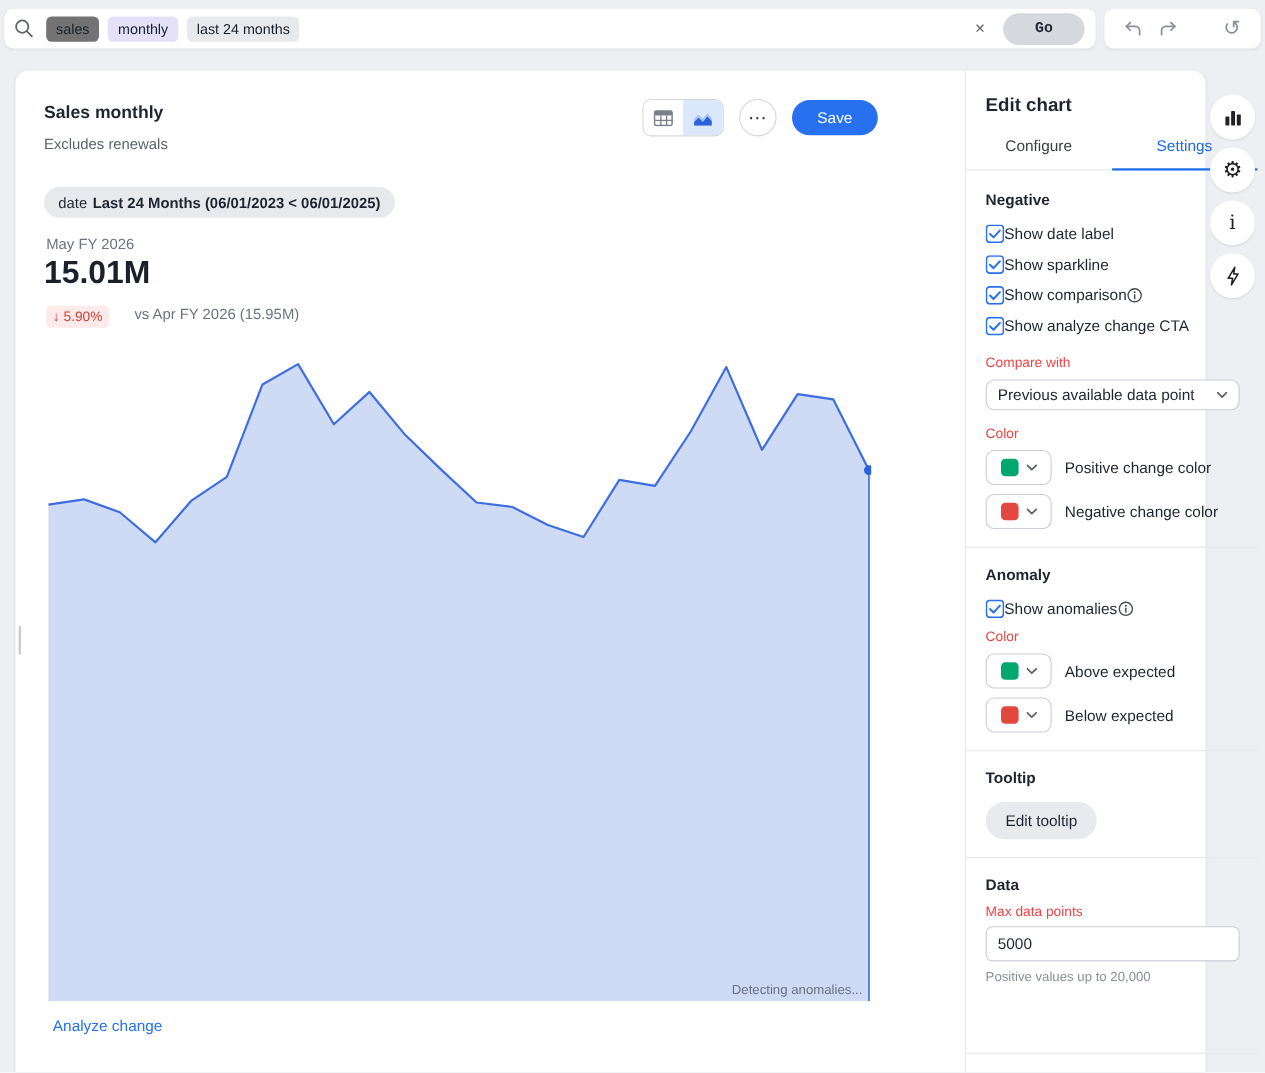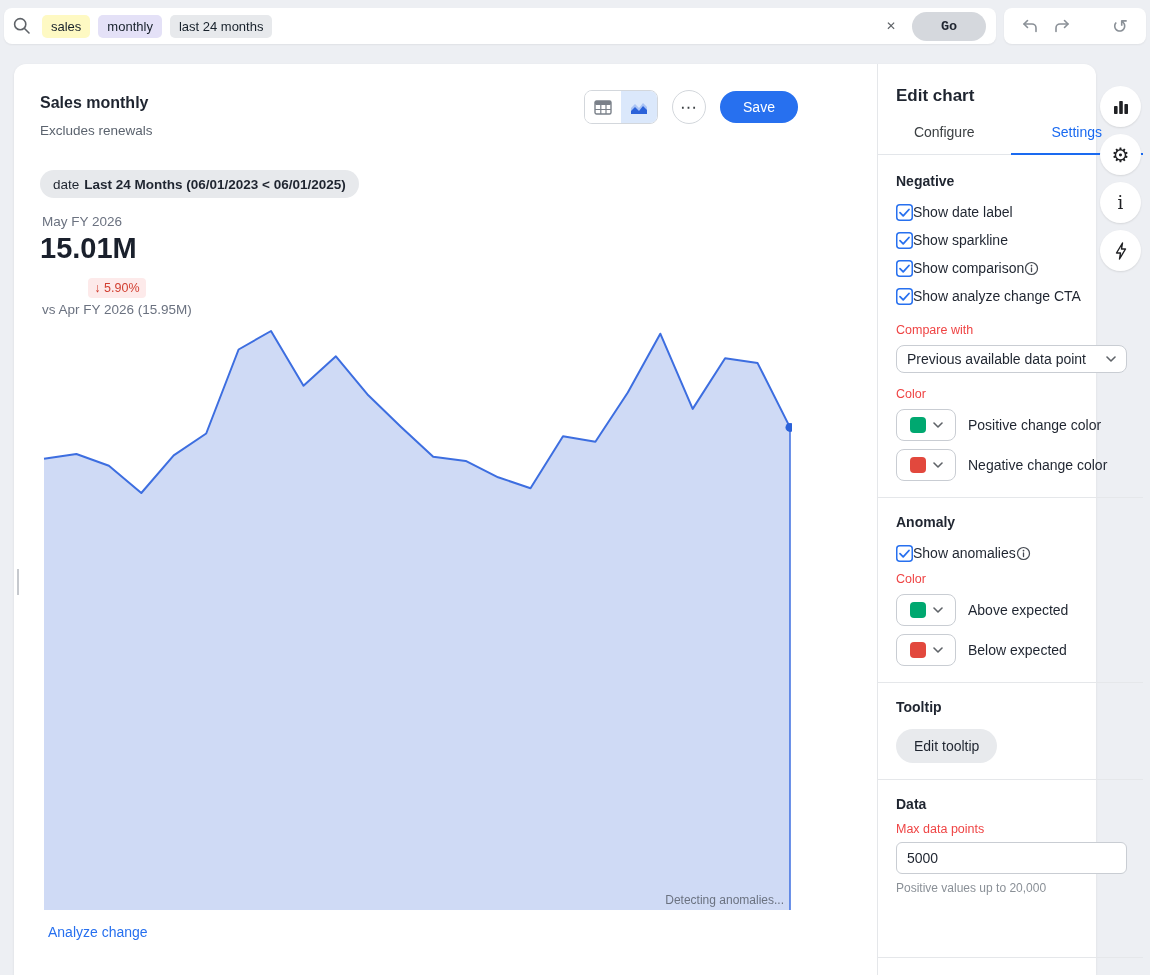--- a/index.html
+++ b/index.html
@@ -9,21 +9,21 @@
     background:#edeff3; color:#1f2530; position:relative;
   }
   
   .search-bar {
     position:absolute; left:4px; top:8px; width:992px; height:36px;
     background:#fff; border-radius:8px; display:flex; align-items:center;
     padding:0 10px 0 8px; box-shadow:0 1px 2px rgba(0,0,0,.06);
   }
   .search-icon { display:flex; margin-right:10px; }
   .token { font-size:13px; padding:4px 9px; border-radius:5px; margin-right:8px; cursor:default; color:#17212b; }
-  .token.green { background:#fef9c3; }
+  .token.green { background:#737373; }
   .token.purple { background:#e4e1f7; }
   .token.gray { background:#e7e9ec; }
   .sb-spacer { flex:1; }
   .clear-x { font-size:12px; color:#5f6368; margin-right:16px; cursor:pointer; }
   .go-btn {
     width:74px; height:29px; border:none; border-radius:15px; background:#d5d8dd;
     font-family:Liberation Mono, monospace; font-size:13.5px; font-weight:600; color:#1f2530; cursor:pointer;
   }
   .history-bar {
     position:absolute; left:1004px; top:8px; width:142px; height:36px;
@@ -59,21 +59,21 @@
   }
   .chip {
     position:absolute; left:26px; top:106px; display:inline-flex; align-items:center;
     height:28px; padding:0 13px; border-radius:14px; background:#e7e9ec; font-size:13.5px;
     white-space:nowrap; cursor:pointer;
   }
   .chip .chip-prefix { color:#1f2530; margin-right:5px; }
   .chip .chip-value { font-weight:700; color:#1f2530; }
   .kpi-period { position:absolute; left:28px; top:150px; font-size:13.5px; color:#6b7280; }
   .kpi-value { position:absolute; left:26px; top:168px; font-size:29px; font-weight:700; color:#1a202c; }
-  .kpi-row { position:absolute; left:28px; top:214px; display:flex; align-items:center; gap:4px;flex-direction:column; }
+  .kpi-row { position:absolute; left:28px; top:214px; display:flex; gap:23px; }
   .kpi-badge {
     background:#fdeaea; color:#d23f31; font-size:12.5px; padding:3px 6px; border-radius:4px;
   }
   .kpi-comparison { font-size:13.5px; color:#6b7280; }
   .spark { position:absolute; left:28px; top:261px; width:750px; height:585px; }
   .spark svg { position:absolute; inset:0; width:100%; height:100%; }
   .spark-status { position:absolute; right:8px; bottom:3px; font-size:12px; color:#6b7280; }
   .analyze-link { position:absolute; left:34px; top:860px; font-size:14px; color:#2770ef; cursor:pointer; }
   
   .edit-panel { position:absolute; left:816px; top:0; width:266px; height:100%; border-left:1px solid #e5e7ea;margin-left:47px; }

